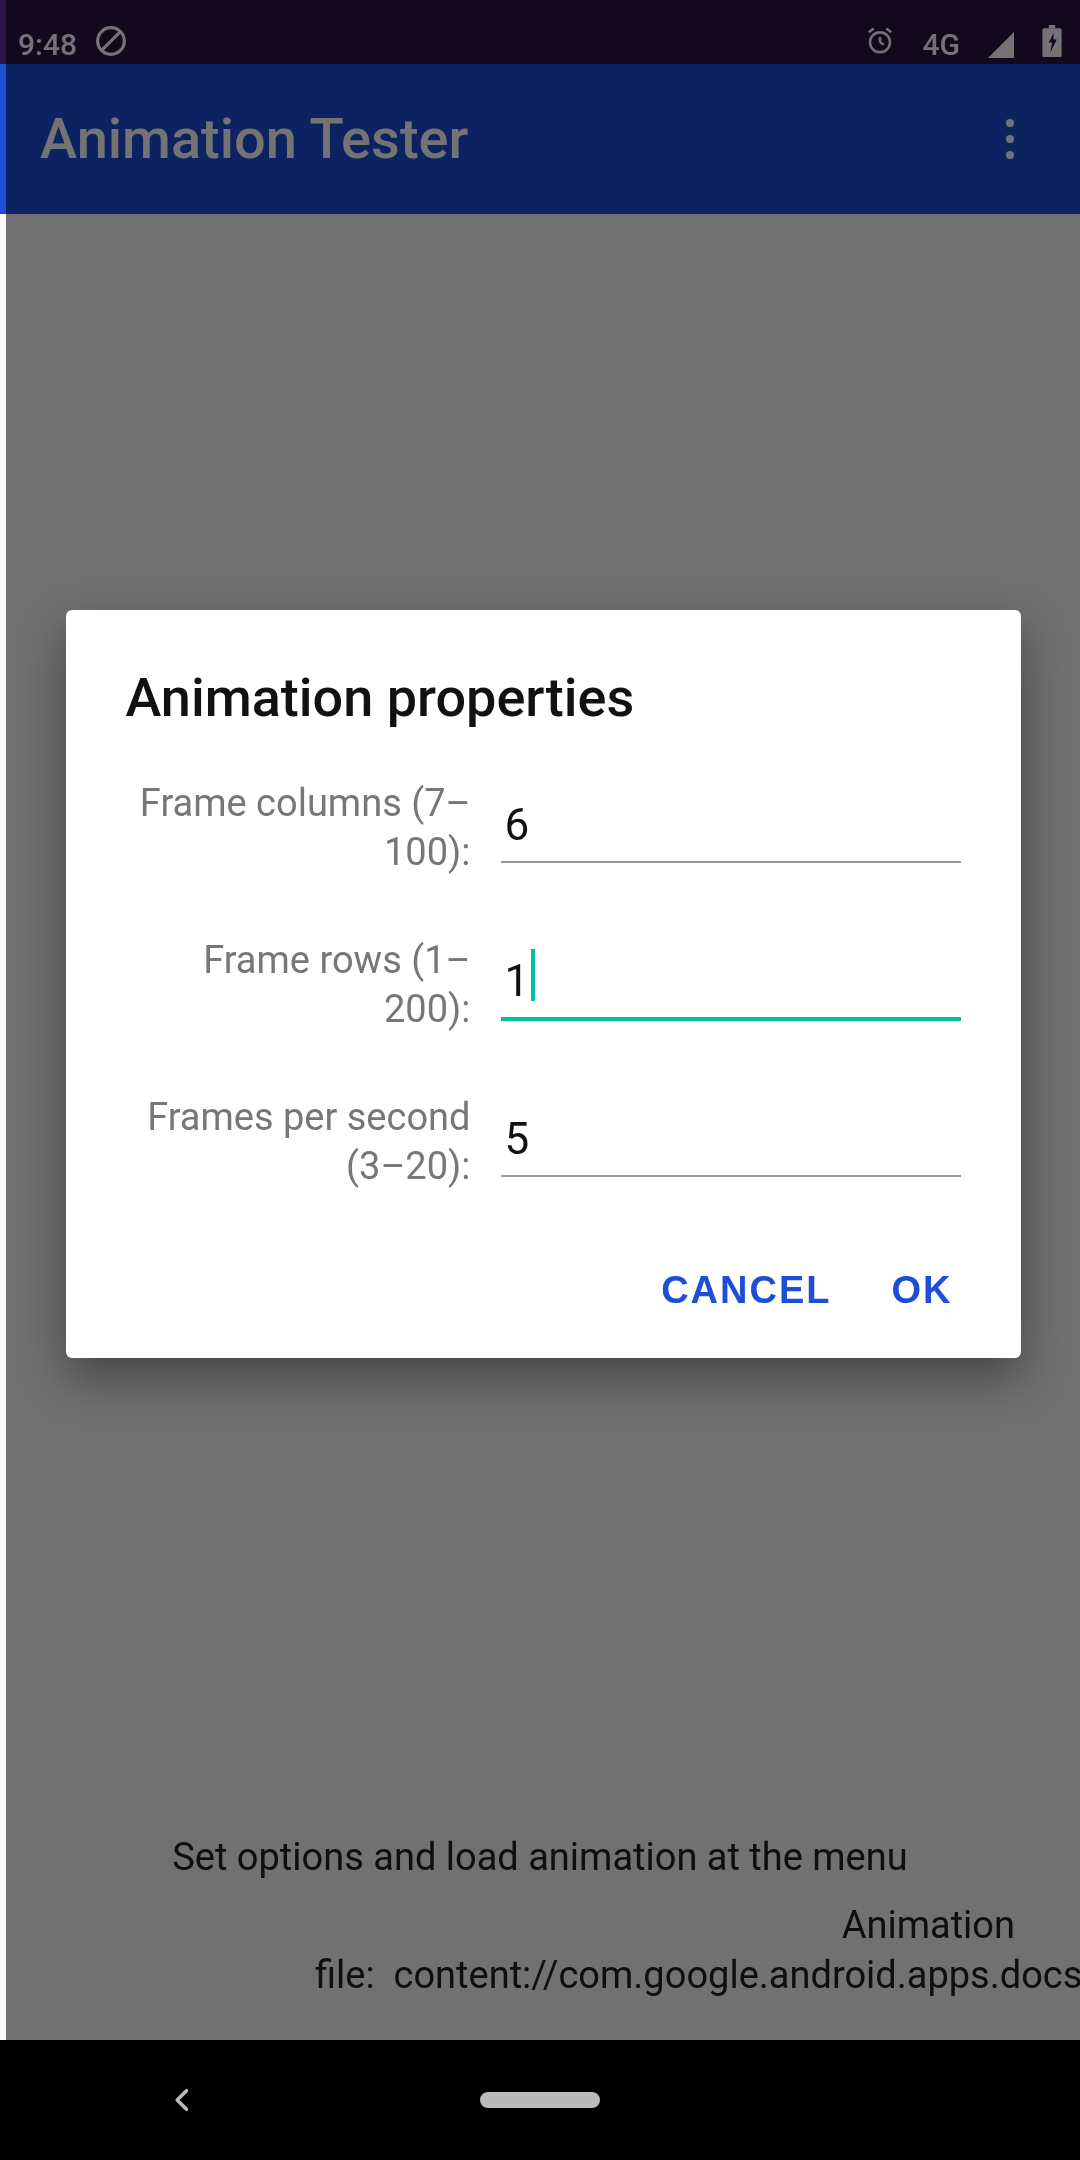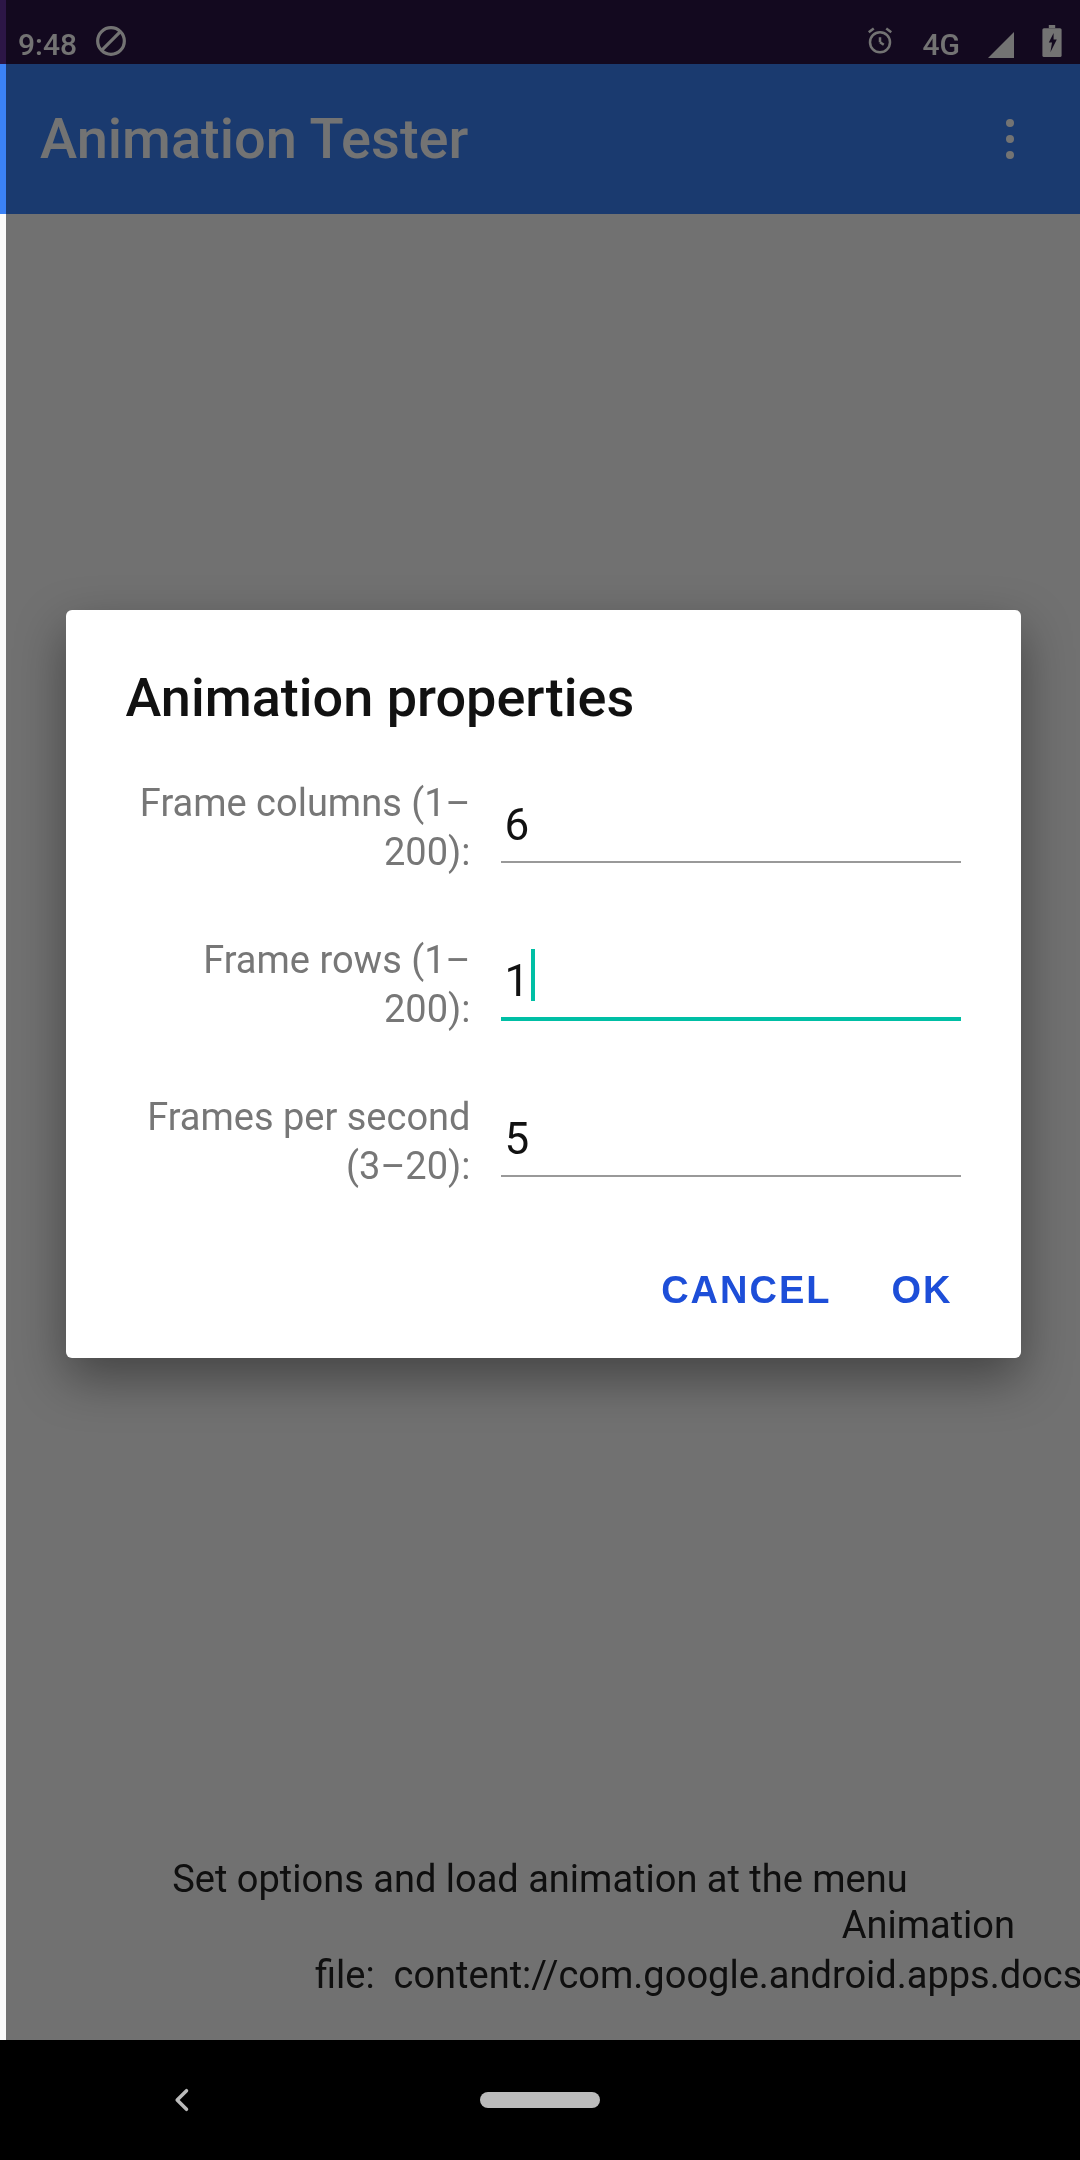--- a/index.html
+++ b/index.html
@@ -22,21 +22,21 @@
     font-size: 30px;
     font-weight: 500;
   }
   .status-left { display: flex; align-items: center; gap: 18px; }
   .status-right { margin-left: auto; display: flex; align-items: center; gap: 28px; }
   .signal-tri { width: 0; height: 0; border-style: solid; border-width: 0 0 26px 26px; border-color: transparent transparent #fff transparent; }
 
   
   .app-bar {
     height: 150px;
-    background: #3b82f6; 
+    background: #1d4ed8; 
     display: flex;
     align-items: center;
     padding: 0 40px;
     justify-content: space-between;
   }
   .app-title {
     color: #fff;
     font-size: 56px;
     font-weight: 500;
     flex: 1;
@@ -57,20 +57,21 @@
     display: flex;
     flex-direction: column;
     justify-content: flex-end;
     align-items: center;
     padding-bottom: 40px;
   }
   .hint-line1 {
     font-size: 38px;
     color: #222;
     text-align: right;
+    margin-bottom: 22px;
   }
   .hint-line2 {
     font-size: 38px;
     color: #222;
     text-align: right;
     line-height: 1.3;
     width: 700px;
     margin-right: -250px;
   }
 
@@ -252,21 +253,21 @@
     <div class="hint-line2">
       <span>Animation file:</span>&nbsp;&nbsp;<span>content://com.google.android.apps.docs.storage/document</span>
     </div>
   </div>
 
   <div class="scrim">
     <div class="dialog">
       <div class="dialog-title">Animation properties</div>
 
       <div class="form-row">
-        <div class="form-label">Frame columns (1–200):</div>
+        <div class="form-label">Frame columns (7–100):</div>
         <div class="form-field-wrap">
           <input class="form-field" value="6" style="">
         </div>
       </div>
 
       <div class="form-row">
         <div class="form-label">Frame rows (1–200):</div>
         <div class="form-field-wrap">
           <input class="form-field focused" value="1" style="">
           <div class="cursor"></div>

